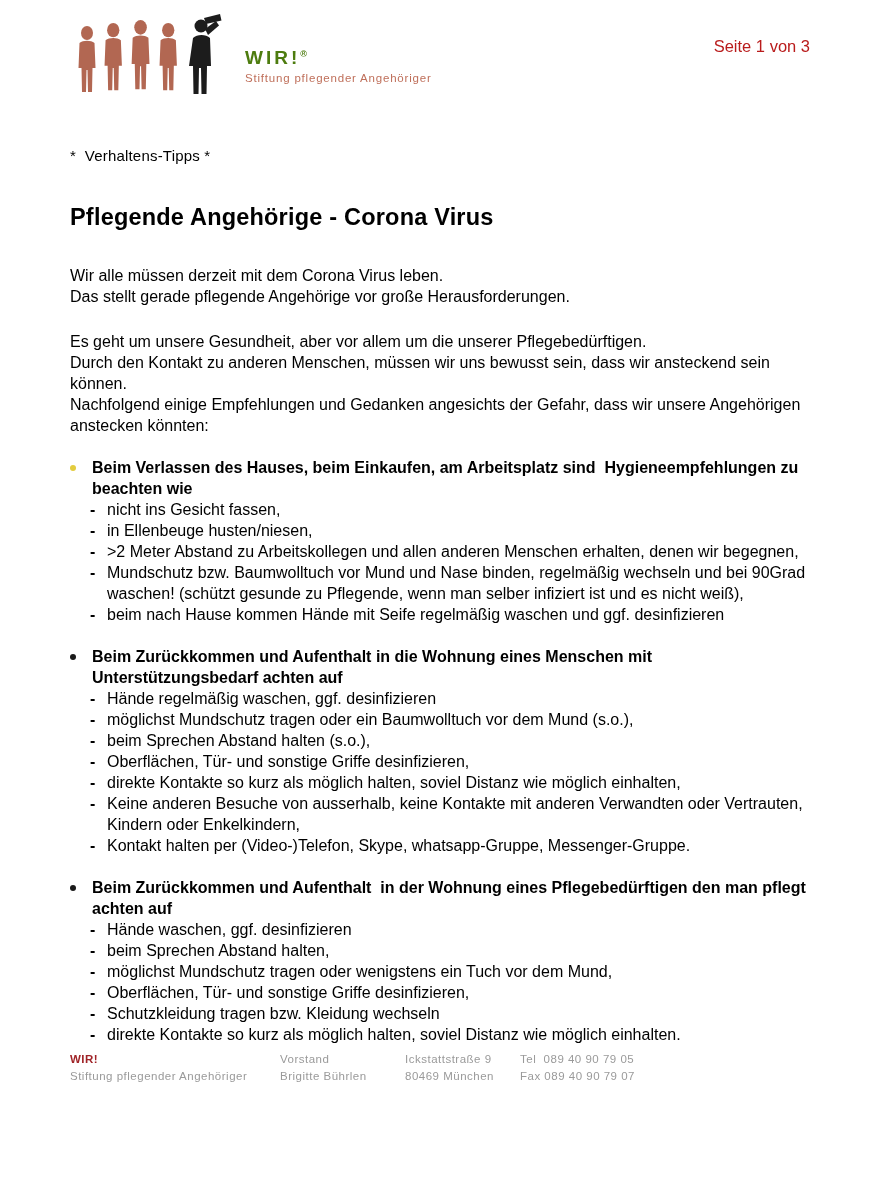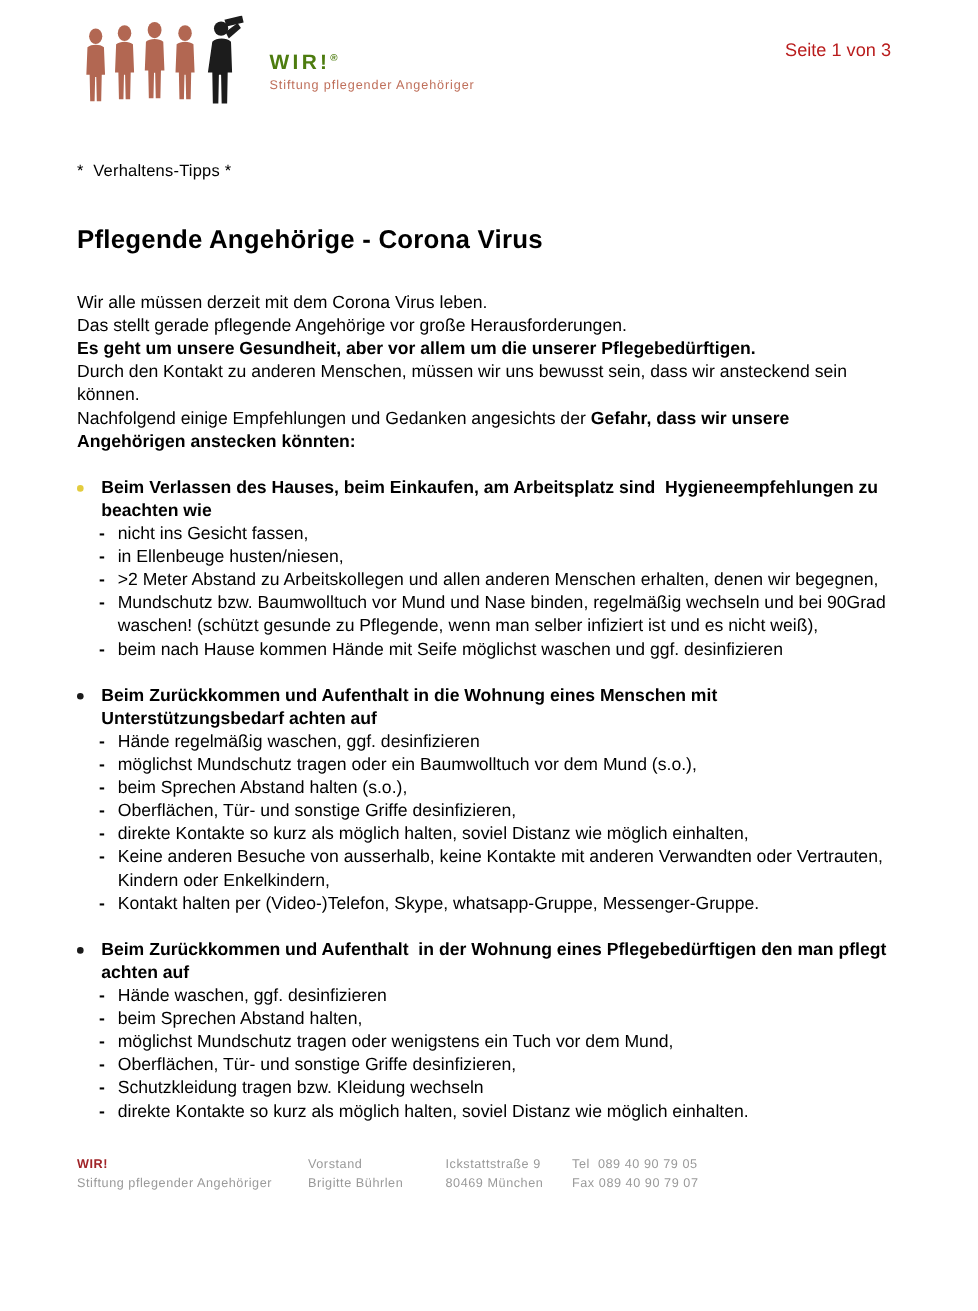--- a/index.html
+++ b/index.html
@@ -20,21 +20,21 @@
   .brand-line { font-size:19px; color:#4d7c0f; letter-spacing:3px; font-weight:700; }
   .brand-reg { font-size:9px; vertical-align:super; letter-spacing:0; }
   .brand-tagline { font-size:11.5px; color:#bf6f5a; letter-spacing:0.8px; margin-top:3px; }
   .page-indicator { position:absolute; top:37px; right:79px; font-size:16.5px; color:#b91c1c; }
 
   
   .content { position:absolute; left:70px; top:147px; width:746px; }
   .kicker { font-size:15px; font-weight:normal; letter-spacing:0.2px; }
   .main-title { font-size:23.5px; font-weight:bold; margin-top:40px; letter-spacing:0.2px; }
   .intro { margin-top:34px; font-size:16px; line-height:21px; }
-  .b { font-weight:bold; }
+  .b { font-weight:normal;margin-top:24px; }
 
   .tip-section { margin-top:21px; font-size:16px; line-height:21px; }
   .sec-head { display:flex; }
   .sec-dot-col { flex:0 0 22px; position:relative; }
   .sec-dot { position:absolute; left:0; top:8px; width:6px; height:6px; border-radius:50%; background:#1a1a1a; }
   .sec-title { flex:1; font-weight:bold; }
   .sub-item { display:flex; margin-left:20px; }
   .dash { flex:0 0 17px; font-weight:bold; }
   .dash::before { content:"-"; }
   .sub-text { flex:1; }
@@ -112,21 +112,21 @@
     <div class="sub-item">
         <span class="dash"></span>
         <div class="sub-text" data-bind="sections.0.items.2">&gt;2 Meter Abstand zu Arbeitskollegen und allen anderen Menschen erhalten, denen wir begegnen,</div>
       </div>
     <div class="sub-item">
         <span class="dash"></span>
         <div class="sub-text" data-bind="sections.0.items.4">Mundschutz bzw. Baumwolltuch vor Mund und Nase binden, regelmäßig wechseln und bei 90Grad waschen! (schützt gesunde zu Pflegende, wenn man selber infiziert ist und es nicht weiß),</div>
       </div>
     <div class="sub-item">
         <span class="dash"></span>
-        <div class="sub-text" data-bind="sections.0.items.5">beim nach Hause kommen Hände mit Seife möglichst waschen und ggf. desinfizieren</div>
+        <div class="sub-text" data-bind="sections.0.items.5">beim nach Hause kommen Hände mit Seife regelmäßig waschen und ggf. desinfizieren</div>
       </div>
   </section>
 
   <section class="tip-section">
     <div class="sec-head">
       <span class="sec-dot-col">
           <span class="sec-dot" style="background: rgb(26, 26, 26);"></span>
         </span>
       <div class="sec-title" data-bind="sections.1.title">Beim Zurückkommen und Aufenthalt in die Wohnung eines Menschen mit Unterstützungsbedarf achten auf</div>
     </div>

